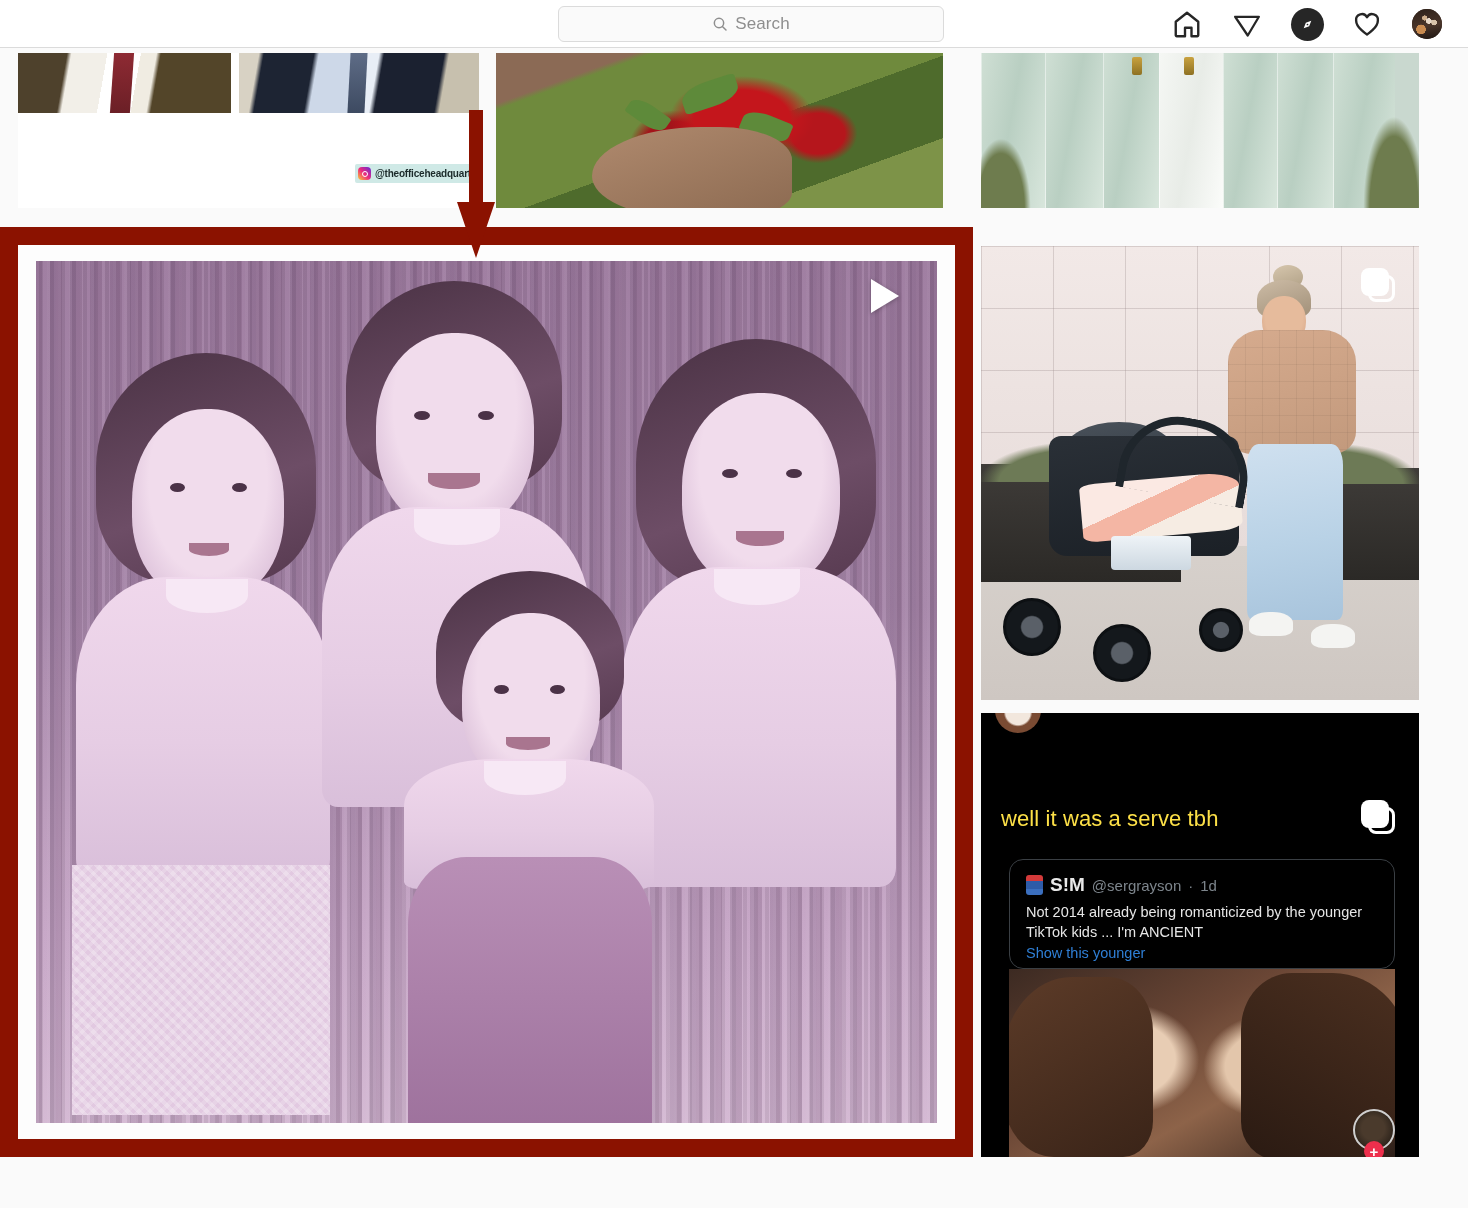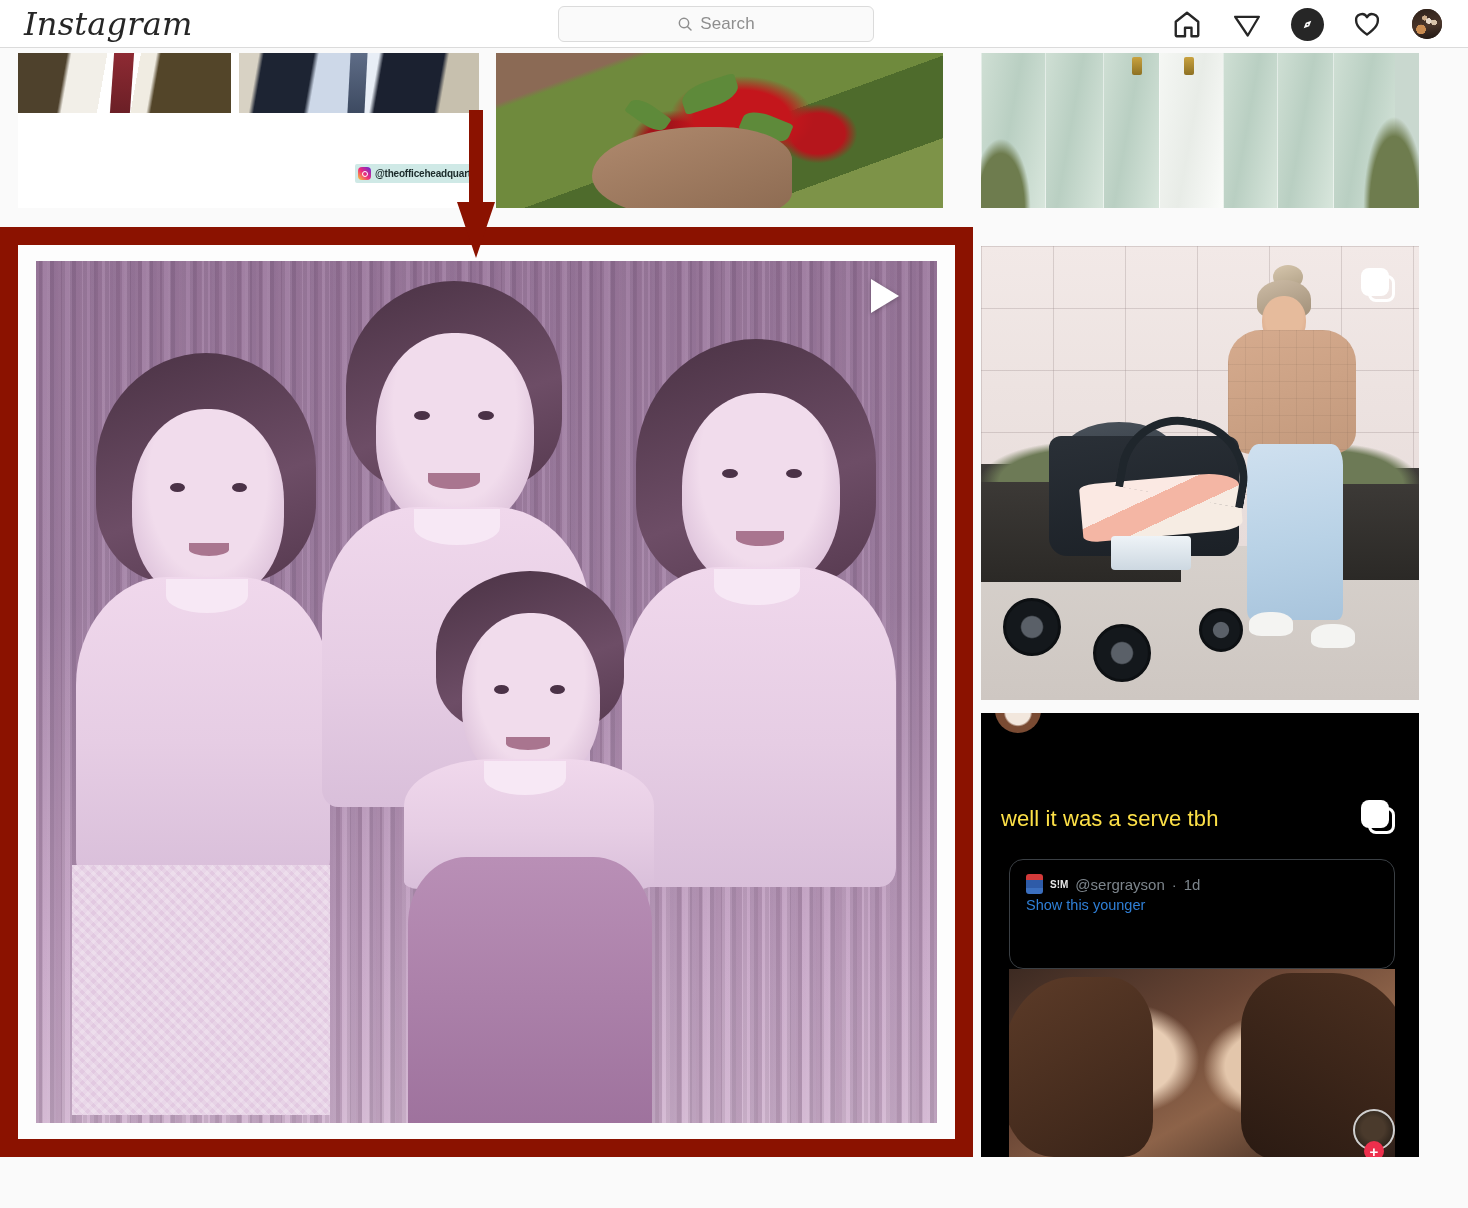--- a/index.html
+++ b/index.html
@@ -36,21 +36,21 @@
     color: #262626;
     letter-spacing: 0.2px;
     line-height: 44px;
     user-select: none;
   }
 
   .search-wrap {
     position: absolute;
     left: 558px;
     top: 6px;
-    width: 316px;
+    width: 386px;
     height: 36px;
     background: #fafafa;
     border: 1px solid #dbdbdb;
     border-radius: 6px;
     display: flex;
     align-items: center;
     justify-content: center;
     gap: 7px;
   }
   .search-icon-g { display: block; }
@@ -454,21 +454,21 @@
     background: #000;
     padding: 14px 16px 0 16px;
   }
   .tw-row { display: flex; align-items: center; gap: 7px; }
   .tw-mini-avatar {
     width: 17px; height: 20px;
     background: linear-gradient(180deg,#d33a3a 0 28%, #2e5ba8 28% 68%, #3b6fbf 68% 100%);
     border-radius: 3px;
     flex: none;
   }
-  .tw-name { font-size: 10px; font-weight: 700; color: #e8e8e8; }
+  .tw-name { font-size: 19px; font-weight: 700; color: #e8e8e8; }
   .tw-handle { font-size: 15px; color: #7d858c; }
   .tw-body {
     margin-top: 7px;
     font-size: 14.5px;
     line-height: 1.35;
     color: #e6e6e6;
   }
   .tw-thread {
     margin-top: 3px;
     font-size: 14.5px;
@@ -519,21 +519,20 @@
     width: 42px; height: 150px;
     z-index: 50;
     pointer-events: none;
   }
 </style>
 </head>
 <body>
 
 <div class="header">
 
-  <div class="logo">Instagram</div>
 
   <div class="search-wrap">
     <svg class="search-icon-g" width="16" height="16" viewBox="0 0 24 24" fill="none" stroke="#8e8e8e" stroke-width="2.2">
       <circle cx="10.5" cy="10.5" r="7"></circle>
       <line x1="15.6" y1="15.6" x2="21" y2="21" stroke-linecap="round"></line>
     </svg>
     <span class="search-placeholder">Search</span>
   </div>
 
   <div class="navicons">
@@ -697,20 +696,21 @@
     </div>
 
     <div class="tw-card">
       <div class="tw-row">
         <span class="tw-mini-avatar"></span>
         <span class="tw-name">S!M</span>
         <span class="tw-handle">@sergrayson</span>
         <span class="tw-handle">·</span>
         <span class="tw-handle">1d</span>
       </div>
+      <div class="tw-body">Not 2014 already being romanticized by the younger TikTok kids ... I'm ANCIENT</div>
       <div class="tw-thread">Show this younger</div>
     </div>
 
     <div class="tw-photo">
       <div class="tw-hair-l"></div>
       <div class="tw-hair-r"></div>
     </div>
     <div class="tw-avatar-badge"></div>
     <div class="tw-plus">+</div>
   </div>

